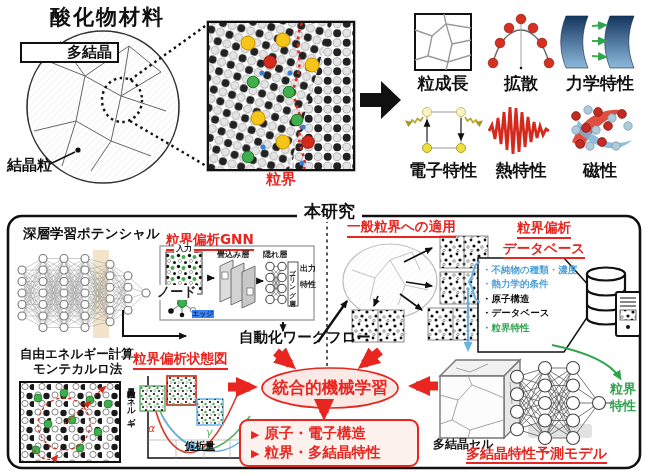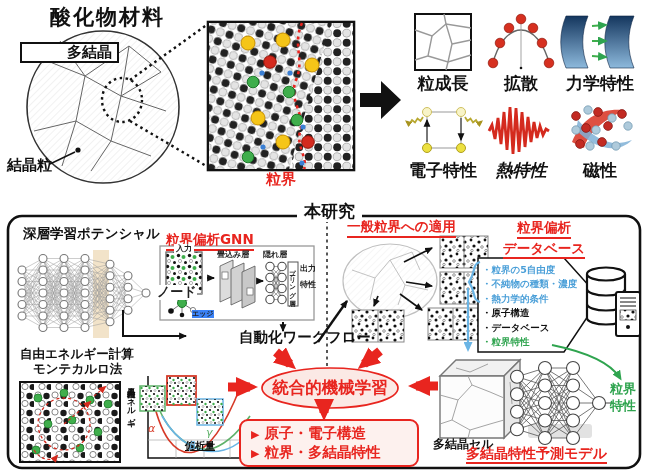--- a/index.html
+++ b/index.html
@@ -719,21 +719,21 @@
 
 <div class="lbl b" style="left:50px;top:5px;font-size:21px;letter-spacing:2px;">酸化物材料</div>
 <div class="lbl b boxed" style="left:20px;top:42px;font-size:15px;padding-left:45px;">多結晶</div>
 <div class="lbl b" style="left:7px;top:157px;font-size:15px;">結晶粒</div>
 <div class="lbl b red ctr" style="left:208px;top:171px;width:146px;font-size:15px;">粒界</div>
 
 <div class="lbl b ctr" style="left:403px;top:74px;width:80px;font-size:17px;">粒成長</div>
 <div class="lbl b ctr" style="left:481px;top:74px;width:80px;font-size:17px;">拡散</div>
 <div class="lbl b ctr" style="left:558px;top:74px;width:84px;font-size:17px;">力学特性</div>
 <div class="lbl b ctr" style="left:403px;top:161px;width:80px;font-size:17px;">電子特性</div>
-<div class="lbl b ctr" style="left:481px;top:161px;width:80px;font-size:17px;font-style:italic;">熱特性</div>
+<div class="lbl b ctr" style="left:481px;top:161px;width:80px;font-size:17px;">熱特性</div>
 <div class="lbl b ctr" style="left:558px;top:161px;width:84px;font-size:17px;">磁性</div>
 
 <div class="lbl b" style="left:23px;top:226px;font-size:13.5px;">深層学習ポテンシャル</div>
 
 <div class="lbl b" style="left:297px;top:202px;font-size:17px;background:#fff;padding:0 7px;">本研究</div>
 <div class="lbl b red runder" style="left:166px;top:232px;font-size:13.5px;">粒界偏析GNN</div>
 
 <div class="lbl tiny" style="left:174px;top:244px;background:#fff;padding:0 2px;">入力</div>
 <div class="lbl tiny" style="left:217px;top:250px;">畳込み層</div>
 <div class="lbl tiny" style="left:263px;top:250px;">隠れ層</div>
@@ -741,34 +741,34 @@
 <div class="lbl tiny" style="left:300px;top:264px;">出力</div>
 <div class="lbl tiny" style="left:300px;top:280px;">特性</div>
 <div class="lbl tiny" style="left:157px;top:285px;font-size:13px;background:#fff;">ノード</div>
 <div class="lbl tiny" style="left:192px;top:310px;font-size:7px;background:#3b82f6;">エッジ</div>
 
 <div class="lbl b" style="left:199px;top:329px;font-size:14.5px;margin-left:40px;">自動化ワークフロー</div>
 
 <div class="lbl b" style="left:20px;top:347px;font-size:12.5px;">自由エネルギー計算</div>
 <div class="lbl b" style="left:33px;top:362px;font-size:12.5px;">モンテカルロ法</div>
 
+<div class="lbl b red runder" style="left:133px;top:351px;font-size:13.5px;">粒界偏析状態図</div>
 <div class="lbl b vert" style="left:126px;top:382px;height:78px;font-size:8.5px;">粒界自由エネルギー</div>
 <div class="lbl b ctr" style="left:160px;top:440px;width:80px;font-size:10px;text-decoration:underline;">偏析量</div>
 <div class="lbl" style="left:148px;top:423px;font-size:11px;color:#d63a28;font-style:italic;">α</div>
 <div class="lbl" style="left:189px;top:440px;font-size:11px;color:#6ab4e4;font-style:italic;">β</div>
 <div class="lbl" style="left:206px;top:427px;font-size:11px;color:#5fb26a;font-style:italic;">γ</div>
 
 <div class="lbl b red runder" style="left:347px;top:219px;font-size:13.5px;">一般粒界への適用</div>
 
 <div class="lbl ctr" style="left:483px;top:218px;width:122px;">
   <span class="b red runder" style="font-size:13.5px;">粒界偏析</span><br>
   <span class="b red runder" style="font-size:13.5px;">データベース</span>
 </div>
 <div class="lbl" style="left:482px;top:263px;font-size:9.5px;font-weight:bold;line-height:14.4px;">
-  <div class="blue">・粒界の5自由度</div>
   <div class="blue">・不純物の種類・濃度</div>
   <div class="blue">・熱力学的条件</div>
   <div>・原子構造</div>
   <div>・データベース</div>
   <div class="green">・粒界特性</div>
 </div>
 
 <div class="lbl b red ctr" style="left:262px;top:379px;width:136px;font-size:16.5px;">統合的機械学習</div>
 
 <div class="lbl b red" style="left:251px;top:425px;font-size:14.5px;">

